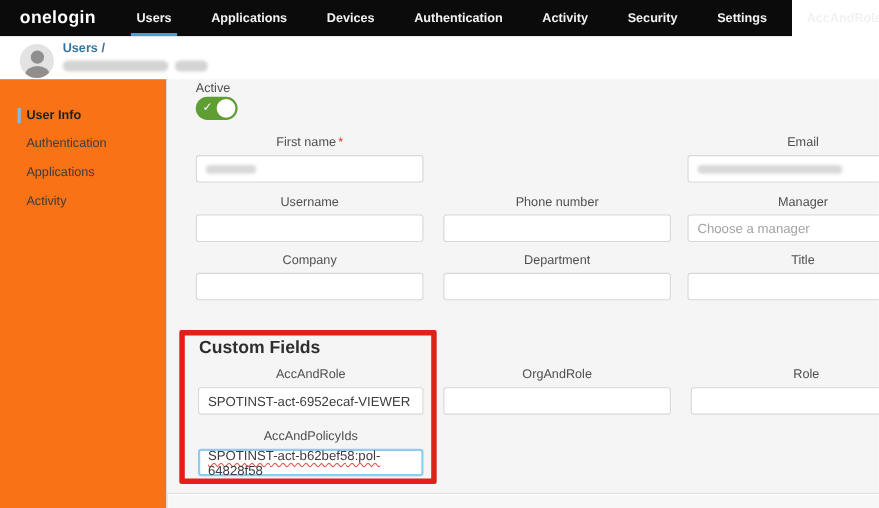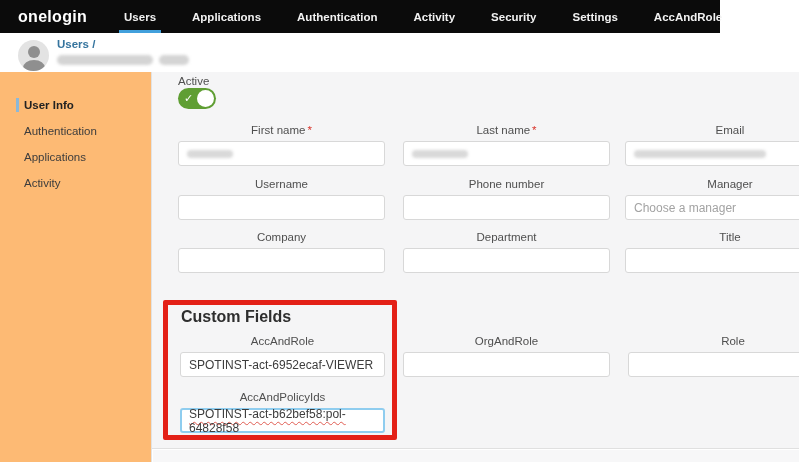--- a/index.html
+++ b/index.html
@@ -48,21 +48,21 @@
   .crumb-link {
     position:absolute; left:57px; top:5px; font-size:11.5px; font-weight:bold;
     color:var(--link-blue,#35749e); cursor:pointer; text-decoration:none;
   }
   .crumb-name { position:absolute; left:57px; top:22px; display:flex; gap:6px; }
   .blur-blob { background:#d4d4d4; border-radius:5px; filter:blur(1.5px); }
 
   
   .sidebar {
     position:absolute; left:0; top:72px; width:152px; height:390px;
-    background:#fdba74; border-right:1px solid #e2e2e2; padding-top:20px;
+    background:#f97316; border-right:1px solid #e2e2e2; padding-top:20px;
   }
   .side-item {
     position:relative; height:26px; line-height:26px; padding-left:24px;
     font-size:11.5px; color:#3c3c3c; cursor:pointer;
   }
   .side-item.active { font-weight:bold; color:#222; }
   .side-item.active::before {
     content:""; position:absolute; left:16px; top:6px; width:3px; height:14px;
     background:var(--sidebar-indicator,#8cb8d8);
   }
@@ -115,20 +115,21 @@
   }
 </style>
 </head>
 <body>
 
 <div class="topnav">
   <div class="logo">onelogin</div>
   <div class="nav-items">
     <div class="nav-item active">Users</div>
     <div class="nav-item">Applications</div>
+    <div class="nav-item">Devices</div>
     <div class="nav-item">Authentication</div>
     <div class="nav-item">Activity</div>
     <div class="nav-item">Security</div>
     <div class="nav-item">Settings</div>
     <div class="nav-item">AccAndRole</div>
   </div>
 </div>
 
 <div class="header">
   <div class="avatar">
@@ -156,26 +157,20 @@
     <span class="check">✓</span>
     <span class="knob"></span>
   </div>
 
   <div class="fld" style="left:26px; top:51px;">
     <label class="lbl"><span>First name</span><span class="req">*</span></label>
     <div class="input-box">
       <div class="val-blob" style="width:46px;"></div>
     </div>
   </div>
-  <div class="fld" style="left:251px; top:51px;">
-    <label class="lbl"><span>Last name</span><span class="req">*</span></label>
-    <div class="input-box">
-      <div class="val-blob" style="width:56px;"></div>
-    </div>
-  </div>
   <div class="fld w-c3" style="left:473px; top:51px;">
     <label class="lbl">Email</label>
     <div class="input-box" style="width:210px;">
       <div class="val-blob" style="width:132px;"></div>
     </div>
   </div>
 
   <div class="fld" style="left:26px; top:105px;">
     <label class="lbl">Username</label>
     <input type="text" value="" style="">

